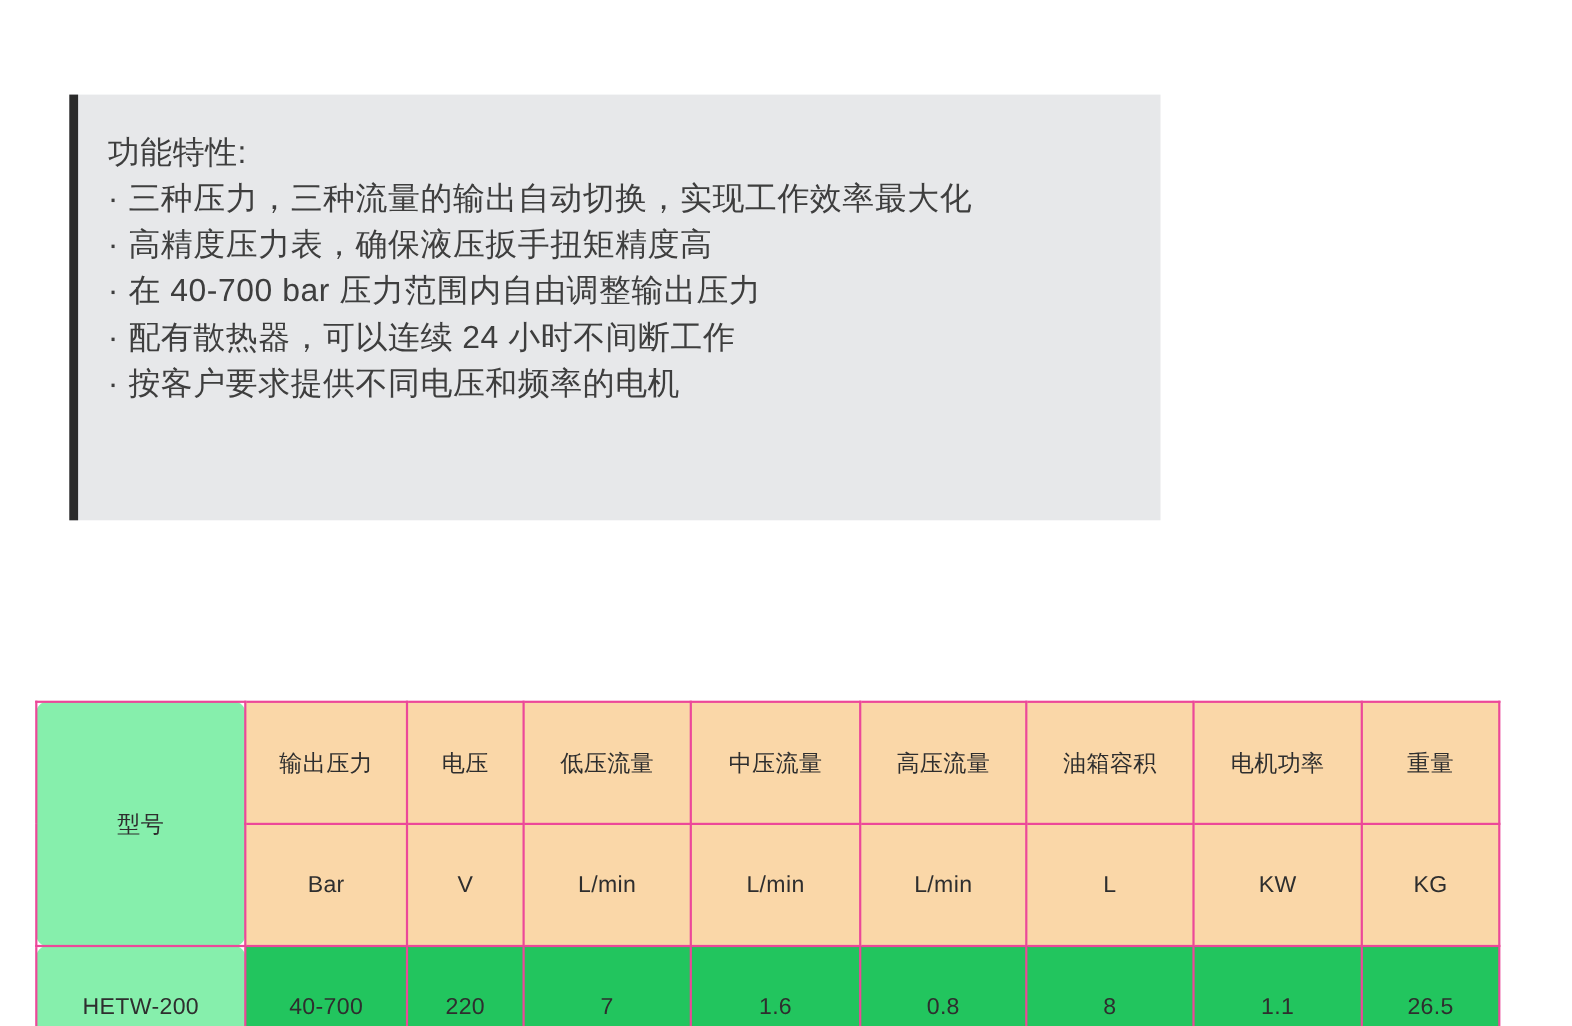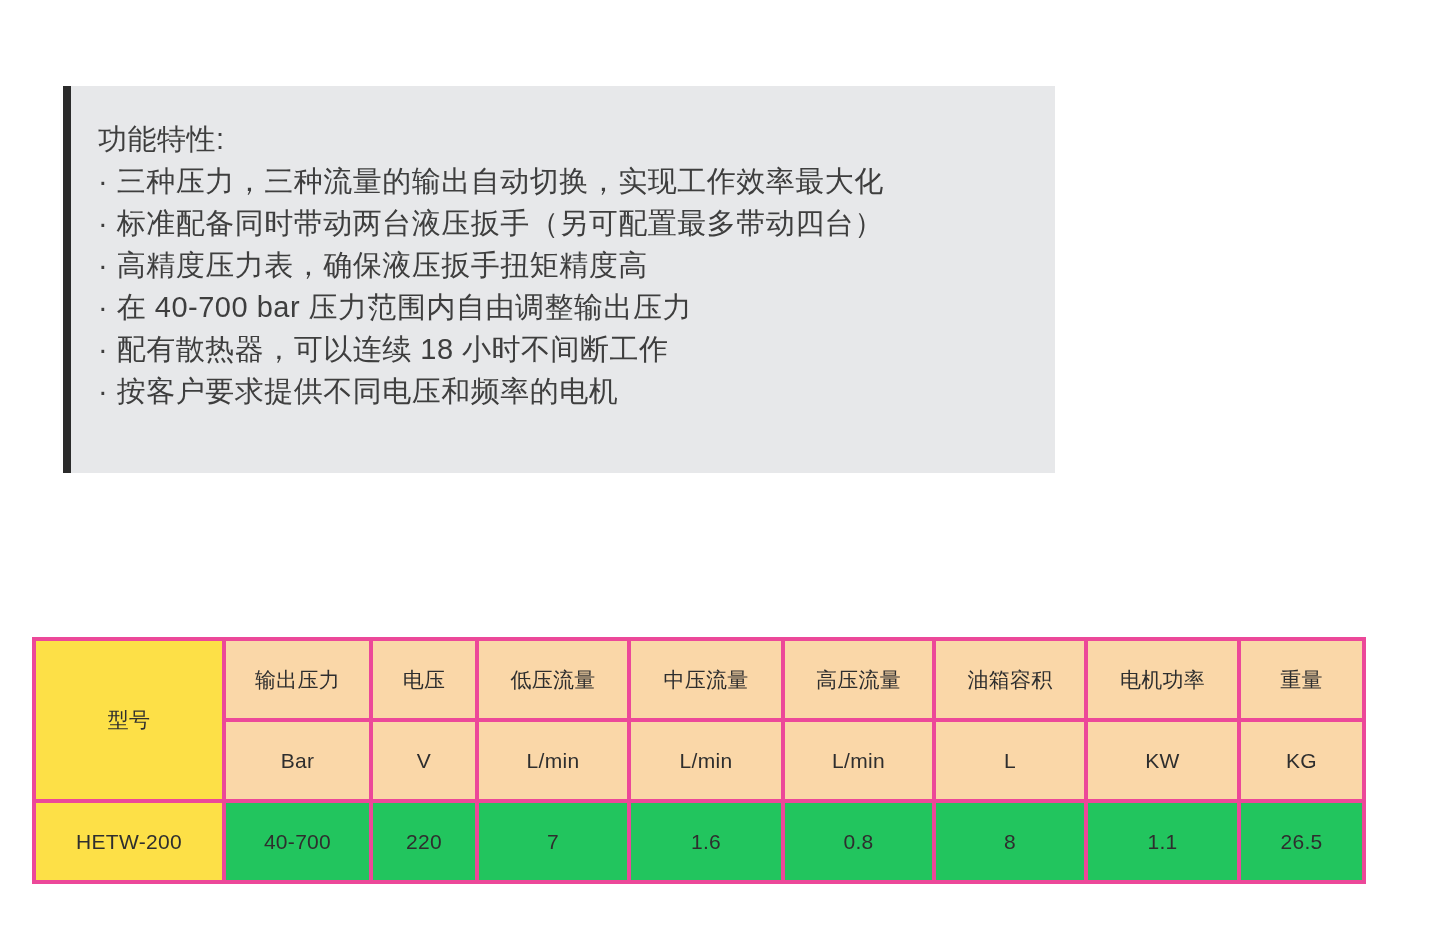--- a/index.html
+++ b/index.html
@@ -42,53 +42,53 @@
   
   .spec-table {
     position: absolute;
     left: 32px;
     top: 637px;
     width: 1330px;
     border-collapse: collapse;
     table-layout: fixed;
   }
   .spec-table td {
-    border: 4px solid #ec4899;
+    border: 2px solid #ec4899;
     text-align: center;
     vertical-align: middle;
     font-size: 21px;
     color: #2e2e2e;
     height: 77px;
-    padding: 0;
+    padding: 16px;
     letter-spacing: 0.3px;
   }
   .spec-table td.head {
     background: #fad7a8;
   }
   .spec-table td.model-cell {
-    background: #fde047;
+    background: #86efac;
+    border-radius: 10px;
   }
   .spec-table td.val {
     background: #22c55e;
     margin-left: 15px;
   }
 </style>
 </head>
 <body>
 
 <div class="page">
 
   <section class="feature-box">
     <div class="feature-content">
       <div class="feature-title">功能特性:</div>
       <div class="feature-item">· 三种压力，三种流量的输出自动切换，实现工作效率最大化</div>
-      <div class="feature-item">· 标准配备同时带动两台液压扳手（另可配置最多带动四台）</div>
       <div class="feature-item">· 高精度压力表，确保液压扳手扭矩精度高</div>
       <div class="feature-item">· 在 40-700 bar 压力范围内自由调整输出压力</div>
-      <div class="feature-item">· 配有散热器，可以连续 18 小时不间断工作</div>
+      <div class="feature-item">· 配有散热器，可以连续 24 小时不间断工作</div>
       <div class="feature-item">· 按客户要求提供不同电压和频率的电机</div>
     </div>
   </section>
 
   <table class="spec-table">
     <colgroup>
       <col style="width:190px">
       <col style="width:147px">
       <col style="width:106px">
       <col style="width:152px">

